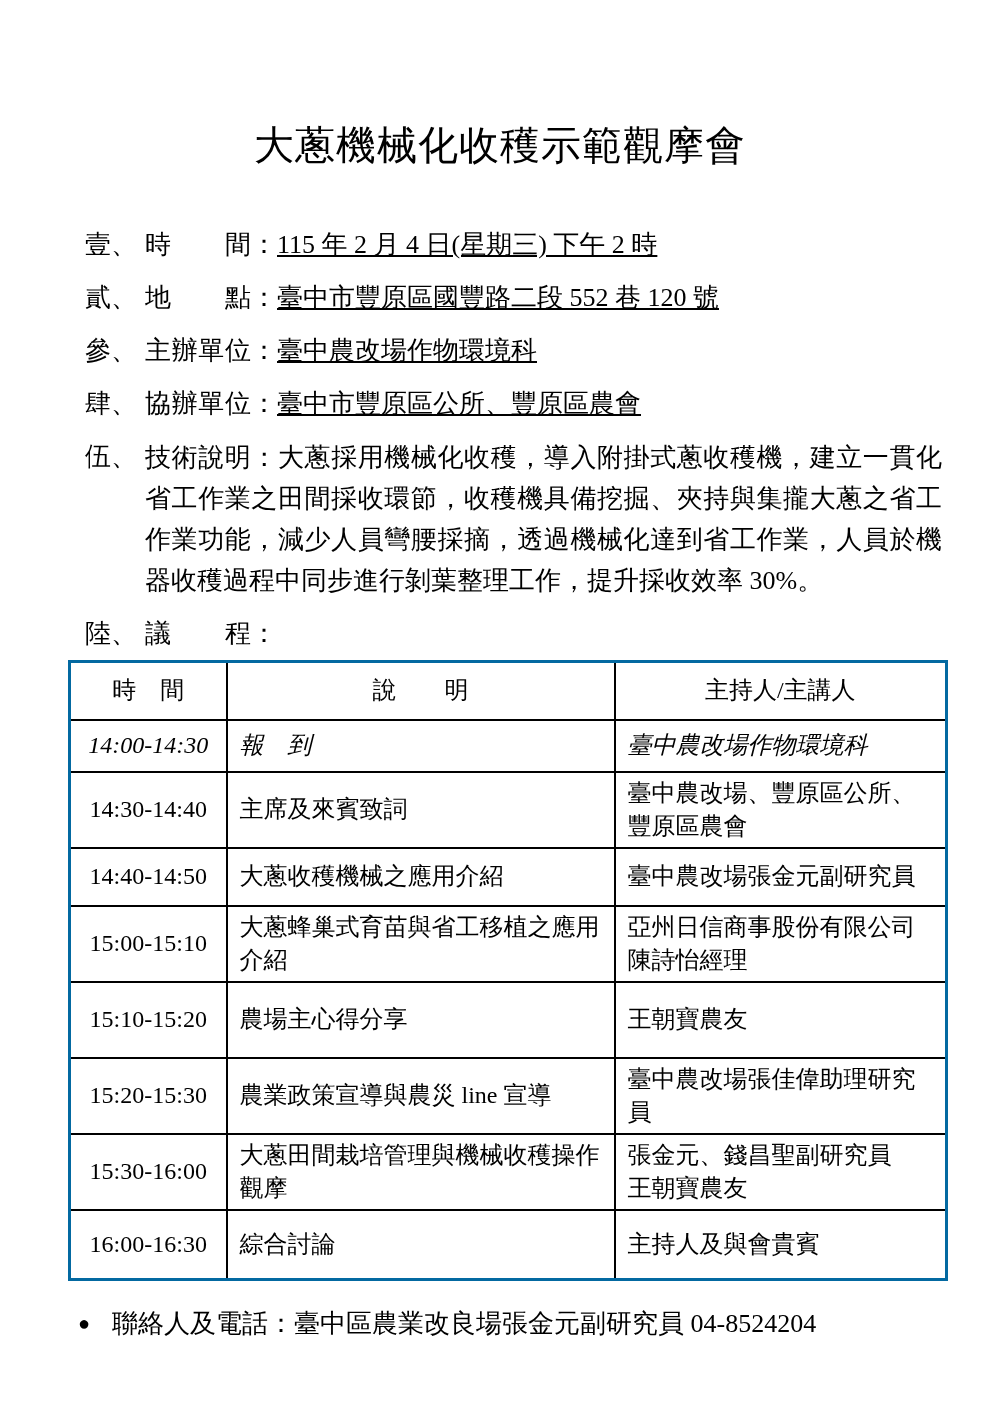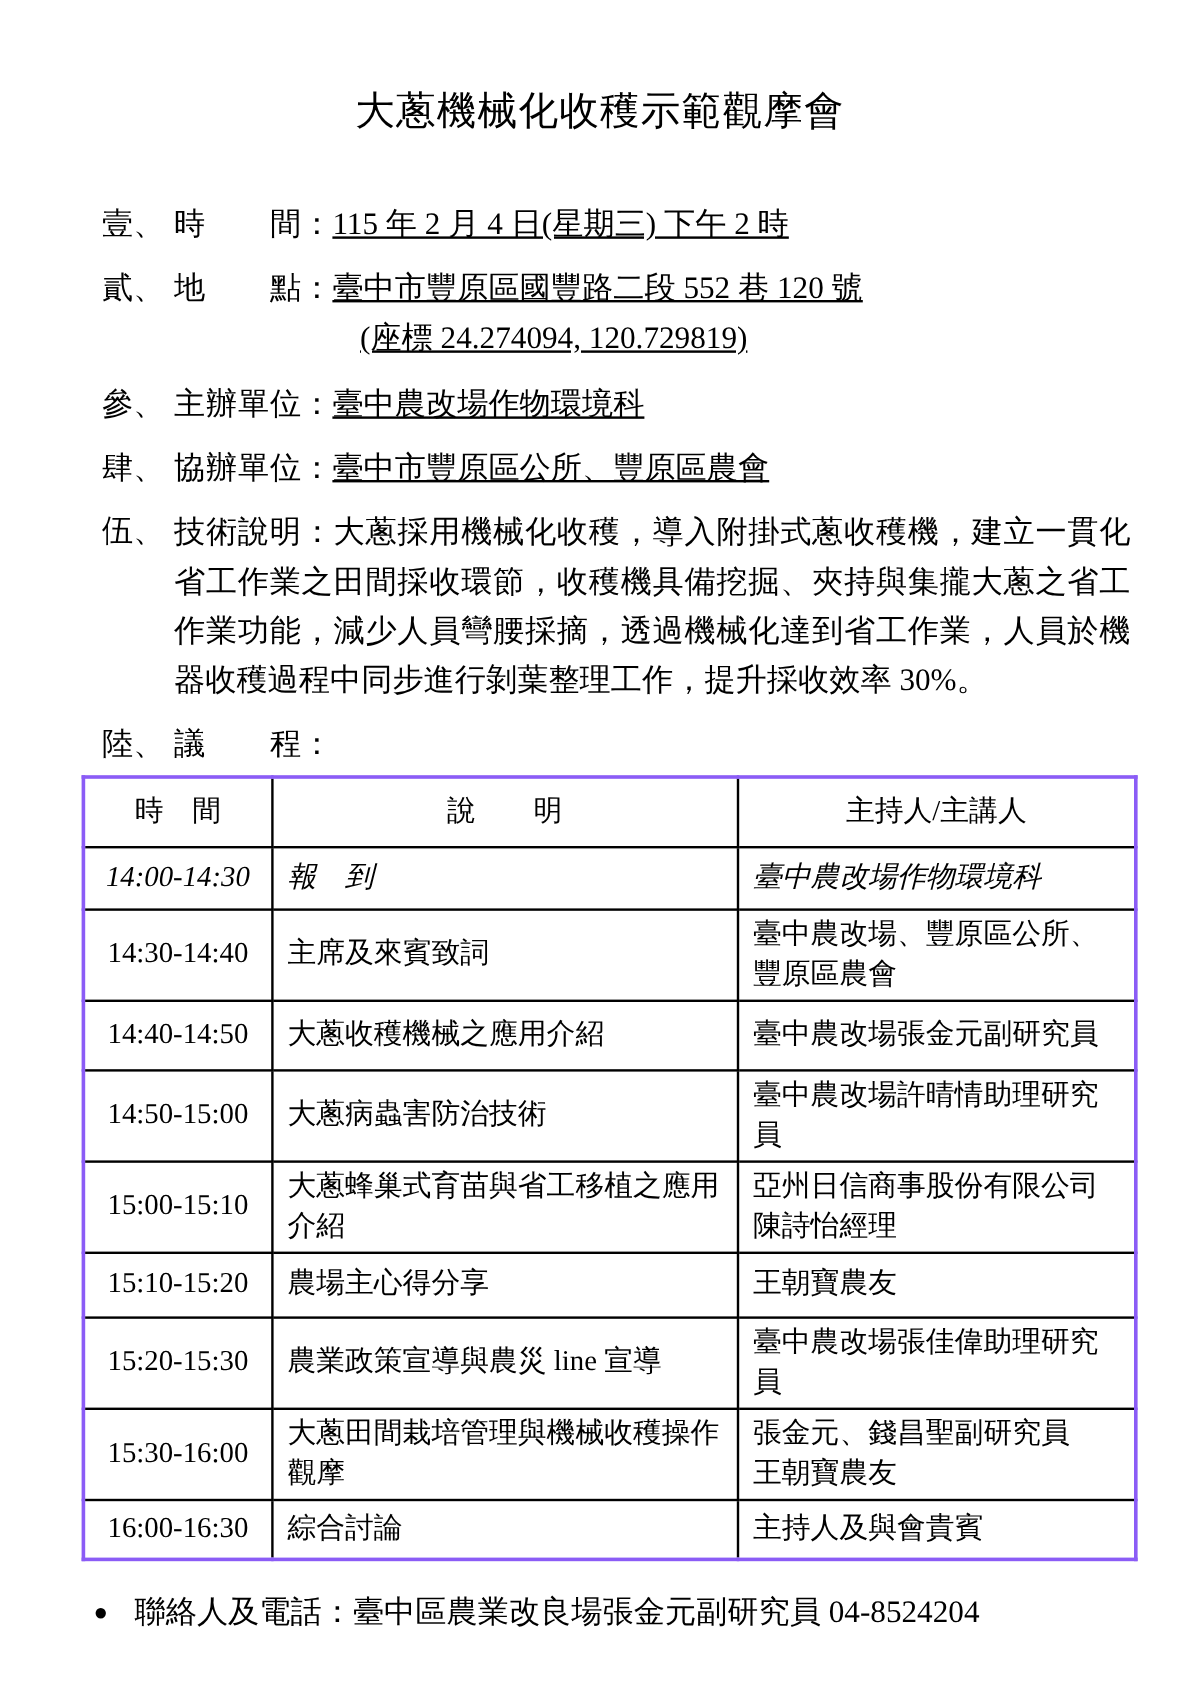--- a/index.html
+++ b/index.html
@@ -8,23 +8,23 @@
     position: relative;
     width: 1000px;
     height: 1415px;
     margin: 0 auto;
     background: #ffffff;
     color: #000000;
     font-family: "Liberation Serif", "DejaVu Serif", serif;
     overflow: hidden;
   }
   .doc-title {
-    margin-top: 70px;
+    margin-top: 118px;
     text-align: center;
-    font-size: 33px;
+    font-size: 40px;
     font-weight: normal;
     letter-spacing: 1px;
   }
   .items {
     margin: 52px 58px 0 85px;
     font-size: 26px;
   }
   .item {
     display: flex;
     line-height: 40px;
@@ -42,21 +42,21 @@
   .colon { flex: 0 0 auto; }
   .value { flex: 1; text-decoration: underline; }
   .coord-line { margin-left: 23px; line-height: 44px; }
   .item.tech .flow { flex: 1; text-align: justify; line-height: 41px; }
   .item.agenda-heading { margin-bottom: 6px; }
 
   table.agenda {
     margin: 2px 0 0 68px;
     width: 877px;
     border-collapse: collapse;
-    border: 3px solid #8b5cf6;
+    border: 3px solid #0369a1;
     font-size: 24px;
     table-layout: fixed;
   }
   table.agenda th, table.agenda td {
     border: 2px solid #000;
     font-weight: normal;
     vertical-align: middle;
     line-height: 33px;
     padding: 4px 12px;
   }
@@ -108,21 +108,20 @@
       <span class="colon">：</span>
       <span class="value">115 年 2 月 4 日(星期三) 下午 2 時</span>
     </div>
 
     <div class="item">
       <span class="num">貳、</span>
       <span class="label">地點</span>
       <span class="colon">：</span>
       <span class="value">
         <div>臺中市豐原區國豐路二段 552 巷 120 號</div>
-        <div class="coord-line">(座標 24.274094, 120.729819)</div>
       </span>
     </div>
 
     <div class="item">
       <span class="num">參、</span>
       <span class="label">主辦單位</span>
       <span class="colon">：</span>
       <span class="value">臺中農改場作物環境科</span>
     </div>
 
@@ -170,25 +169,20 @@
         <td class="desc-cell">主席及來賓致詞</td>
         <td class="host-cell pre">臺中農改場、豐原區公所、
 豐原區農會</td>
       </tr>
       <tr>
         <td class="time-cell">14:40-14:50</td>
         <td class="desc-cell">大蔥收穫機械之應用介紹</td>
         <td class="host-cell pre">臺中農改場張金元副研究員</td>
       </tr>
       <tr>
-        <td class="time-cell">14:50-15:00</td>
-        <td class="desc-cell">大蔥病蟲害防治技術</td>
-        <td class="host-cell pre">臺中農改場許晴情助理研究員</td>
-      </tr>
-      <tr>
         <td class="time-cell">15:00-15:10</td>
         <td class="desc-cell">大蔥蜂巢式育苗與省工移植之應用介紹</td>
         <td class="host-cell pre">亞州日信商事股份有限公司
 陳詩怡經理</td>
       </tr>
       <tr>
         <td class="time-cell">15:10-15:20</td>
         <td class="desc-cell">農場主心得分享</td>
         <td class="host-cell pre">王朝寶農友</td>
       </tr>

